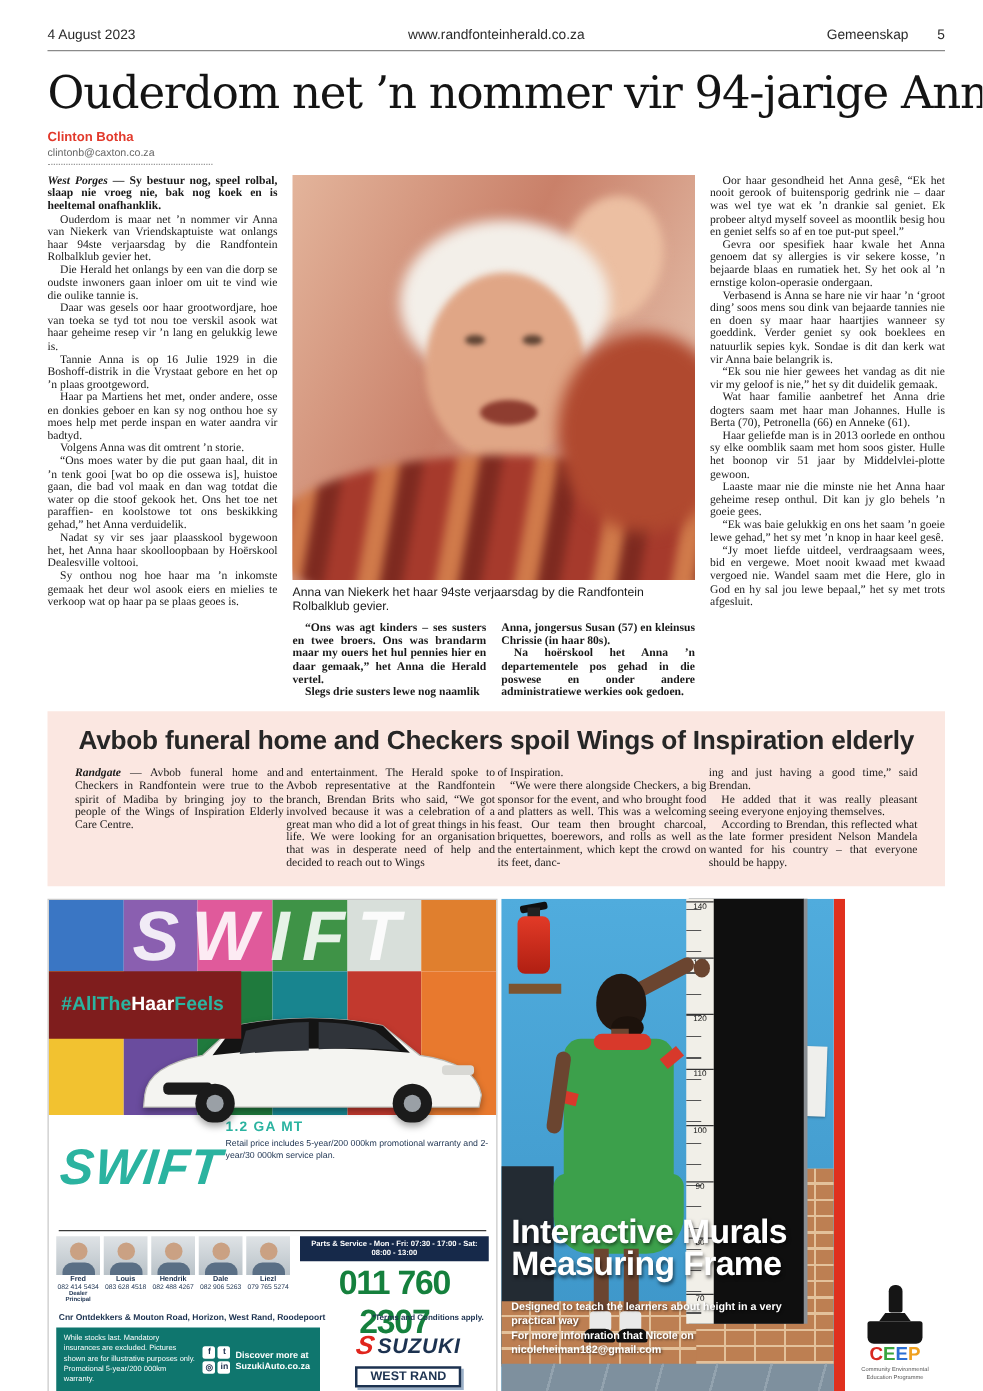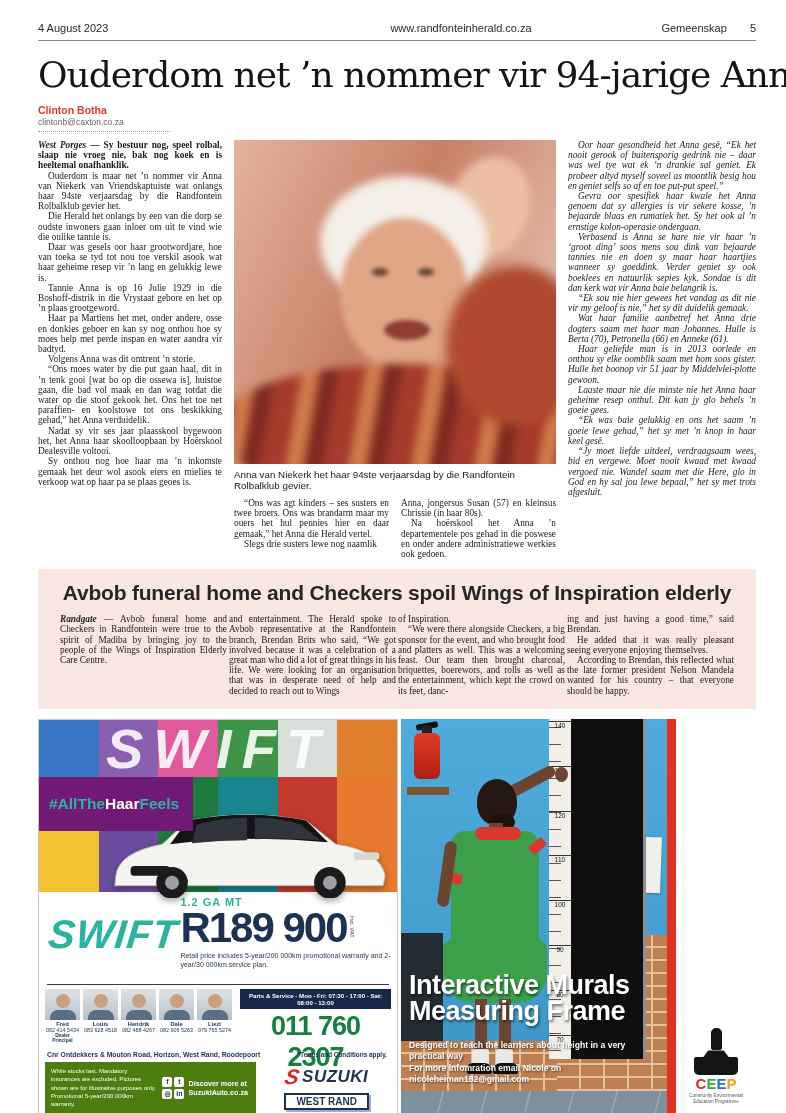--- a/index.html
+++ b/index.html
@@ -5,21 +5,21 @@
   * { margin:0; padding:0; box-sizing:border-box; }
   body { background:#fff; }
   .page { width:786px; height:1113px; background:#fff; position:relative;
           font-family:"Liberation Serif", serif; color:#1a1a1a; overflow:hidden; }
   .inner { padding:22px 30px 0 38px; }
 
   
   .masthead { display:flex; align-items:baseline; font-family:"Liberation Sans",sans-serif;
               font-size:11px; color:#2a2a2a; padding-bottom:6px; border-bottom:1px solid #8a8a8a; }
   .m-date { flex:1; }
-  .m-url  { flex:1.2; text-align:right; }
+  .m-url  { flex:1.2; text-align:center; }
   .m-right{ flex:1; text-align:right; }
   .m-right .pgnum { margin-left:20px; }
 
   
   h1.headline { font-family:"DejaVu Serif",serif; font-weight:400; font-size:36px;
                 letter-spacing:-1px; margin:13px 0 0; color:#141414; white-space:nowrap; }
   .byline { margin-top:9px; font-family:"Liberation Sans",sans-serif; }
   .byline .author { color:#e2392b; font-weight:700; font-size:10.5px; }
   .byline .email  { color:#666; font-size:8.5px; margin-top:1px; }
   .byline .dots   { width:132px; border-bottom:1px dotted #999; margin-top:4px; }
@@ -28,60 +28,60 @@
   .bt p { font-size:9.3px; line-height:10.2px; text-align:justify; text-indent:10px; color:#1a1a1a; }
   .bt p.lead  { text-indent:0; font-weight:700; }
   .bt p.lead2 { text-indent:0; }
   .lead .dl   { font-style:italic; }
   .lead2 .dl  { font-style:italic; font-weight:700; }
   .nofirst p:first-child { text-indent:0; }
 
   .a1 { display:flex; gap:12px; margin-top:8px; }
   .a1 .c1 { width:184px; }
   .a1 .cc { width:322px; }
-  .a1 .c3 { flex:1;font-style:italic; }
+  .a1 .c3 { flex:1; }
 
   
   .photo { height:324px; position:relative; overflow:hidden;
            background:linear-gradient(115deg,#e3b49b 0%,#c98069 45%,#edd2bd 100%); }
   .photo .pb { position:absolute; border-radius:50%; }
   .ph-hand { right:26px; top:16px; width:80px; height:102px; background:#ecbfa2; filter:blur(4px); transform:rotate(15deg); }
   .ph-hair { left:86px; top:36px; width:168px; height:132px; background:#f3efe9; filter:blur(5px); }
   .ph-face { left:106px; top:78px; width:128px; height:152px; background:#e0a686; filter:blur(3px); }
   .ph-eyeL { left:138px; top:128px; width:16px; height:8px; background:#5f4434; filter:blur(2px); }
   .ph-eyeR { left:184px; top:128px; width:16px; height:8px; background:#5f4434; filter:blur(2px); }
   .ph-mouth{ left:150px; top:180px; width:46px; height:20px; background:#8e3d30; filter:blur(2px); }
   .ph-cloth{ left:-20px; bottom:-32px; width:380px; height:132px; border-radius:40% 40% 0 0;
              background:repeating-linear-gradient(100deg,#a63a2c 0 26px,#d07a4a 26px 44px,#7e2a20 44px 62px);
              filter:blur(4px); }
   .ph-cloth2{ right:-30px; bottom:38px; width:140px; height:160px; background:#b0492f; filter:blur(6px); }
   .caption { font-family:"Liberation Sans",sans-serif; font-size:9.8px; color:#1a1a1a; margin:5px 0 7px; }
   .subcols { display:flex; gap:12px; }
-  .subcols > div { flex:1; }
+  .subcols > div { flex:1;font-weight:bold; }
 
   
   .pink { margin-top:10px; background:#fbe7e1; padding:12px 22px 13px; }
   .pink h2 { font-family:"Liberation Sans",sans-serif; font-size:21px; font-weight:600;
              color:#262626; text-align:center; letter-spacing:-0.2px; }
   .pink .cols { display:flex; gap:2px; margin-top:9px; }
   .pink .cols > div { flex:1; }
 
   
   .ads { display:flex; gap:3px; margin-top:10px; height:402px; }
 
   
   .suzuki { width:360px; border:1px solid #c9c9c9; background:#fff; display:flex; flex-direction:column;
             font-family:"Liberation Sans",sans-serif; position:relative; overflow:hidden; }
   .collage { height:58px; display:flex; position:relative; overflow:hidden; }
   .collage .t, .visual .t { flex:1; }
   .collage .word { position:absolute; inset:0; display:flex; align-items:center; justify-content:center;
                    font-size:56px; font-weight:700; font-style:italic; color:rgba(255,255,255,.88);
                    letter-spacing:10px; }
   .visual { height:116px; position:relative; display:flex; }
-  .hash { position:absolute; left:0; top:0; width:154px; height:54px; background:#701a75;
+  .hash { position:absolute; left:0; top:0; width:154px; height:54px; background:#7f1d1d;
           display:flex; align-items:center; padding-left:10px; font-size:15.5px; font-weight:700; z-index:3; }
   .hash .t1,.hash .t3 { color:#2bb3a0; } .hash .t2 { color:#fff; }
   .car { position:absolute; right:0; bottom:-6px; width:296px; z-index:2;
          filter:drop-shadow(0 3px 3px rgba(0,0,0,.35)); }
   .pricing { display:flex; padding:4px 10px 0 8px; height:92px; }
   .swift-big { width:148px; font-size:40px; font-weight:700; font-style:italic; color:#2bb3a0;
                letter-spacing:1px; transform:skewX(-6deg); margin-top:16px; }
   .pr { flex:1; padding-left:4px; }
   .variant { color:#2bb3a0; font-weight:700; font-size:11px; letter-spacing:1px; }
   .price-row { display:flex; align-items:flex-start; }
@@ -99,21 +99,21 @@
   .pname { font-size:5.8px; font-weight:700; color:#1c3250; margin-top:1px; }
   .pphone{ font-size:5.4px; color:#1c3250; }
   .ptitle{ font-size:4.8px; font-weight:700; color:#1c3250; }
   .contact { flex:1; padding-left:5px; text-align:center; }
   .hours { background:#16294a; color:#fff; font-size:6.1px; font-weight:700; padding:3px 2px; }
   .bigphone { font-size:27px; font-weight:700; color:#15803d; letter-spacing:-1px; margin-top:2px; }
   .addr-row { display:flex; justify-content:space-between; padding:2px 10px 0 8px; }
   .addr  { font-size:6.8px; font-weight:700; color:#1c3250; }
   .terms { font-size:6.4px; font-weight:700; color:#1c3250; }
   .s-bottom { display:flex; margin:4px 6px 6px; gap:6px; flex:1; }
-  .fine-box { flex:1.55; background:#4d7c0f; color:#fff; display:flex; padding:5px 6px; gap:6px; align-items:center; }
+  .fine-box { flex:1.55; background:#0f766e; color:#fff; display:flex; padding:5px 6px; gap:6px; align-items:center; }
   .fine-text { flex:1.2; font-size:6px; line-height:1.4; }
   .social { flex:1; display:flex; align-items:center; gap:4px; }
   .icons { display:grid; grid-template-columns:10px 10px; gap:2px; }
   .ic { width:10px; height:10px; background:#fff; color:#1d2f4e; font-size:7px; font-weight:700;
         display:flex; align-items:center; justify-content:center; border-radius:2px; }
   .disc { font-size:7.2px; font-weight:700; line-height:1.25; }
   .brand-box { flex:1; display:flex; flex-direction:column; align-items:center; justify-content:center; gap:4px; }
   .s-logo { display:flex; align-items:center; gap:3px; }
   .s-mark { color:#e0251d; font-size:21px; font-weight:900; font-style:italic; transform:skewX(-12deg); }
   .s-name { color:#1c3250; font-size:17px; font-weight:800; font-style:italic; letter-spacing:.5px; }
@@ -316,24 +316,20 @@
               <circle cx="72" cy="95" r="7" fill="#9aa0a6"></circle>
             <circle cx="232" cy="95" r="16" fill="#1b1b1b"></circle>
               <circle cx="232" cy="95" r="7" fill="#9aa0a6"></circle>
             <rect x="256" y="64" width="26" height="8" rx="3" fill="#d8d8d4"></rect>
           </svg>
         </div>
         <div class="pricing">
           <div class="swift-big">SWIFT</div>
           <div class="pr">
             <div class="variant">1.2 GA MT</div>
-            <div class="price-row">
-              <span class="price">R189 900</span>
-              <span class="vat">Incl. VAT</span>
-            </div>
             <div class="warranty">Retail price includes 5-year/200 000km promotional warranty and 2-year/30 000km service plan.</div>
           </div>
         </div>
         <div class="divider"></div>
         <div class="sales">
           <div class="person">
             <div class="pph"></div>
             <div class="pname">Fred</div>
             <div class="pphone">082 414 5434</div>
             <div class="ptitle">Dealer Principal</div>
@@ -438,21 +434,21 @@
             <div class="g-shoeL"></div>
             <div class="g-shoeR"></div>
           </div>
           <div class="floor"></div>
           <div class="m-title">
             <div>Interactive Murals</div>
             <div>Measuring Frame</div>
           </div>
           <div class="m-desc">
             <div>Designed to teach the learners about height in a very practical way</div>
-            <div>For more infomration email Nicole on nicoleheiman182@gmail.com</div>
+            <div>For more infomration that Nicole on nicoleheiman182@gmail.com</div>
           </div>
         </div>
         <div class="m-red"></div>
         <div class="m-side">
           <div class="ceep">
             <div class="brush-handle"></div>
             <div class="brush-ferrule"></div>
             <div class="brush-head"></div>
             <div class="ceep-word">
               <span class="l1">C</span><span class="l2">E</span><span class="l3">E</span><span class="l4">P</span>

